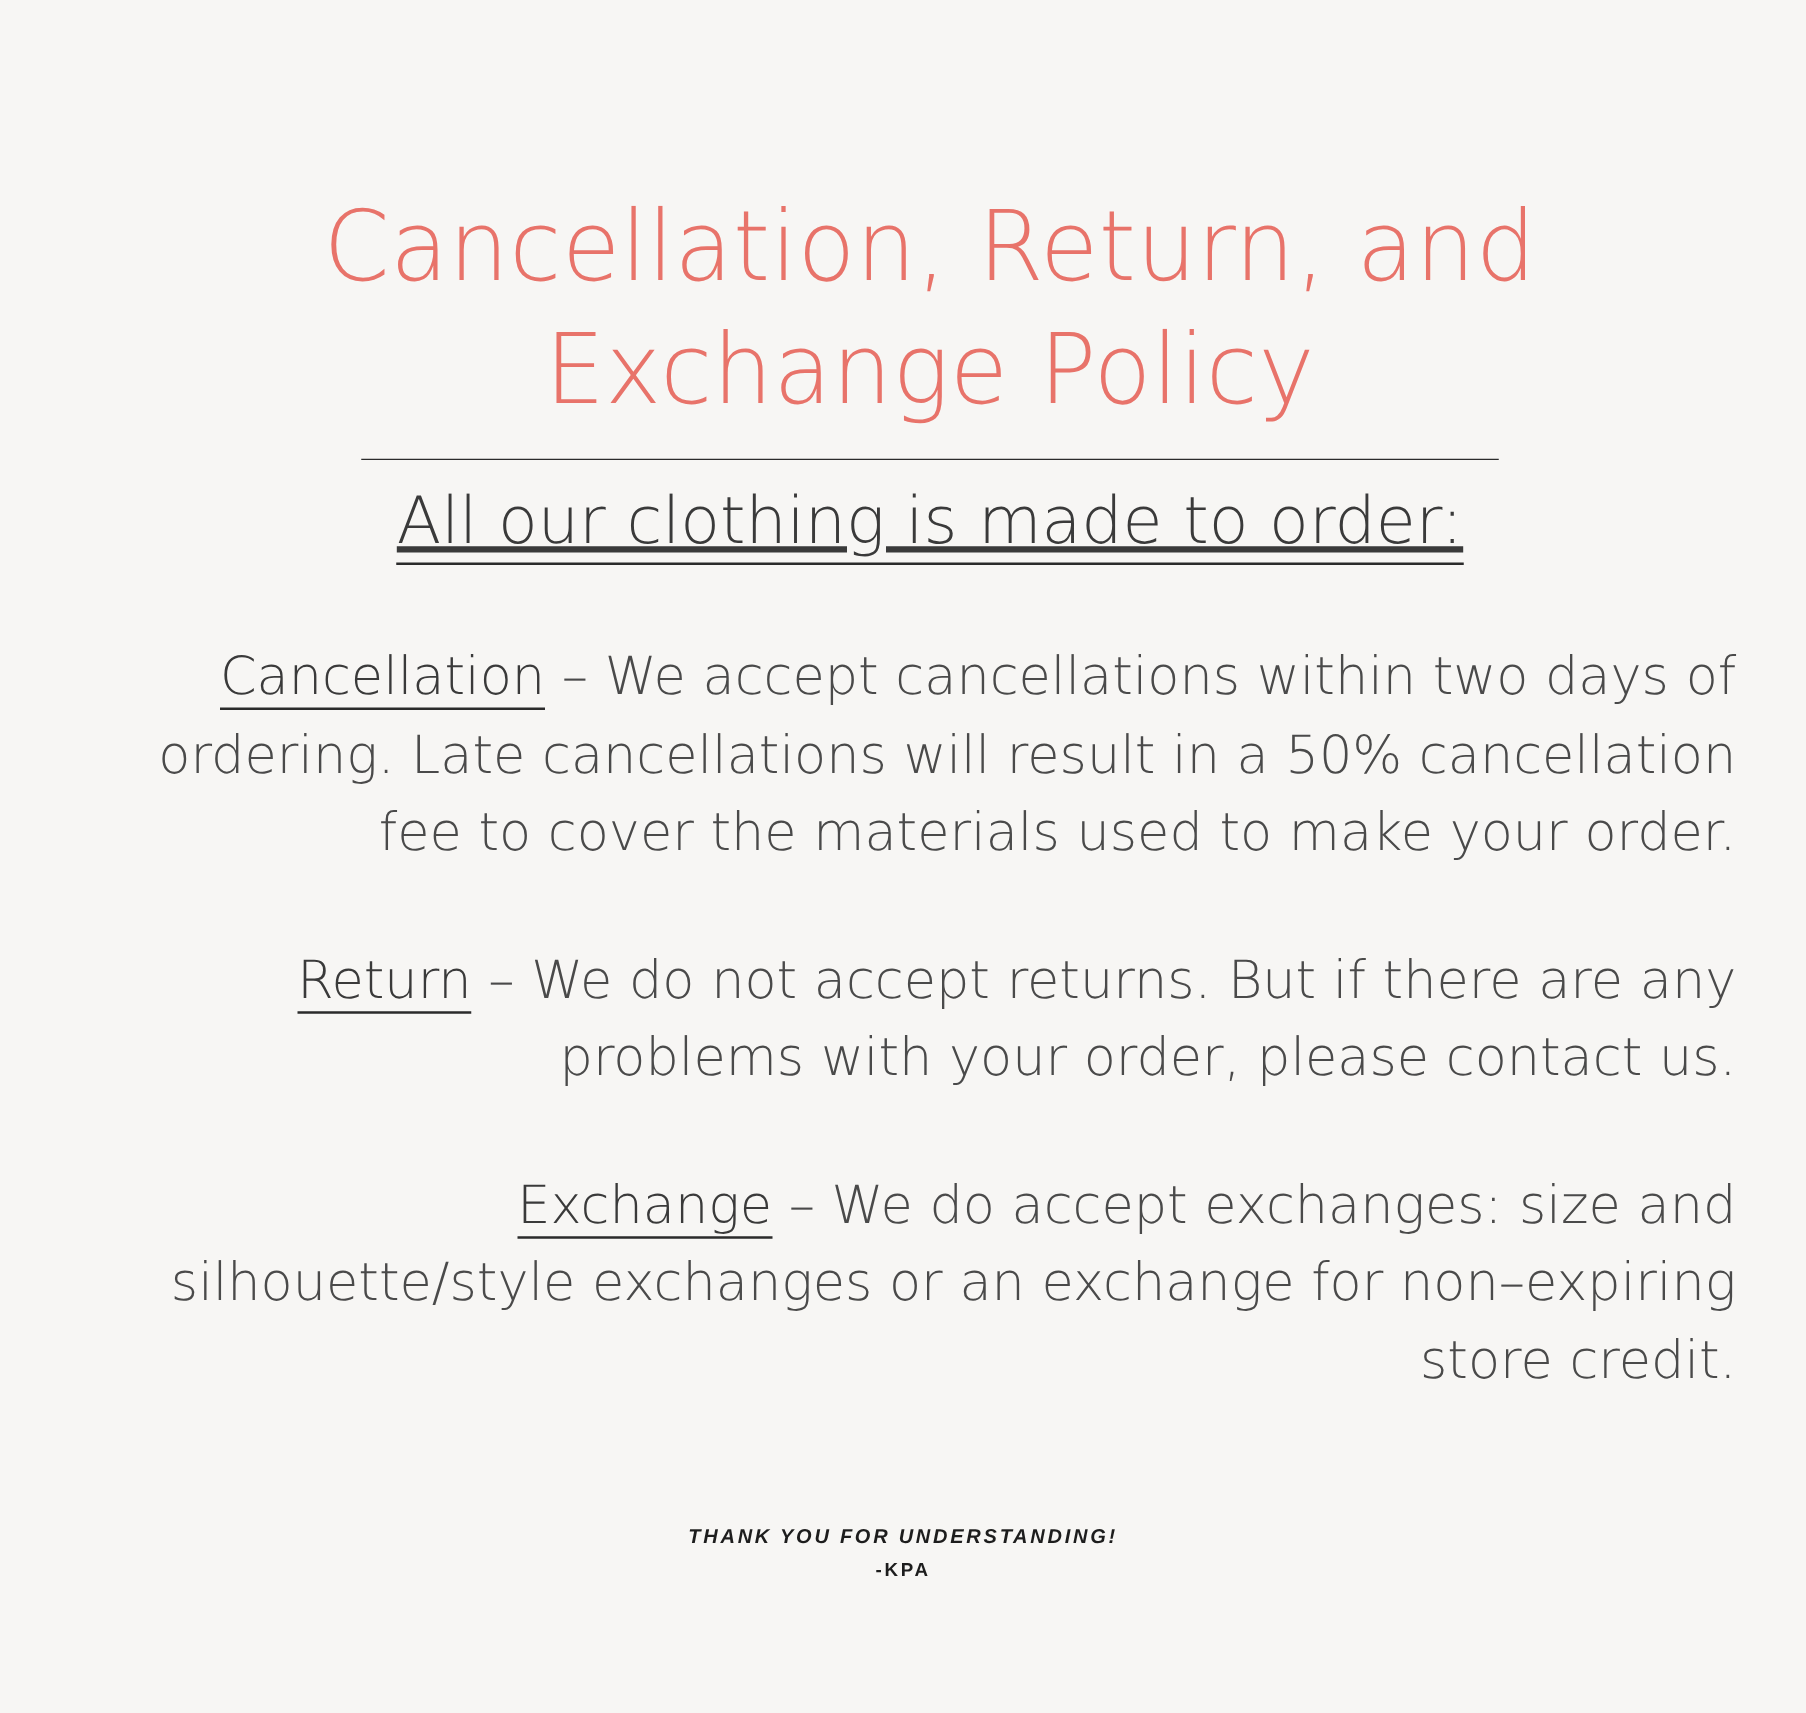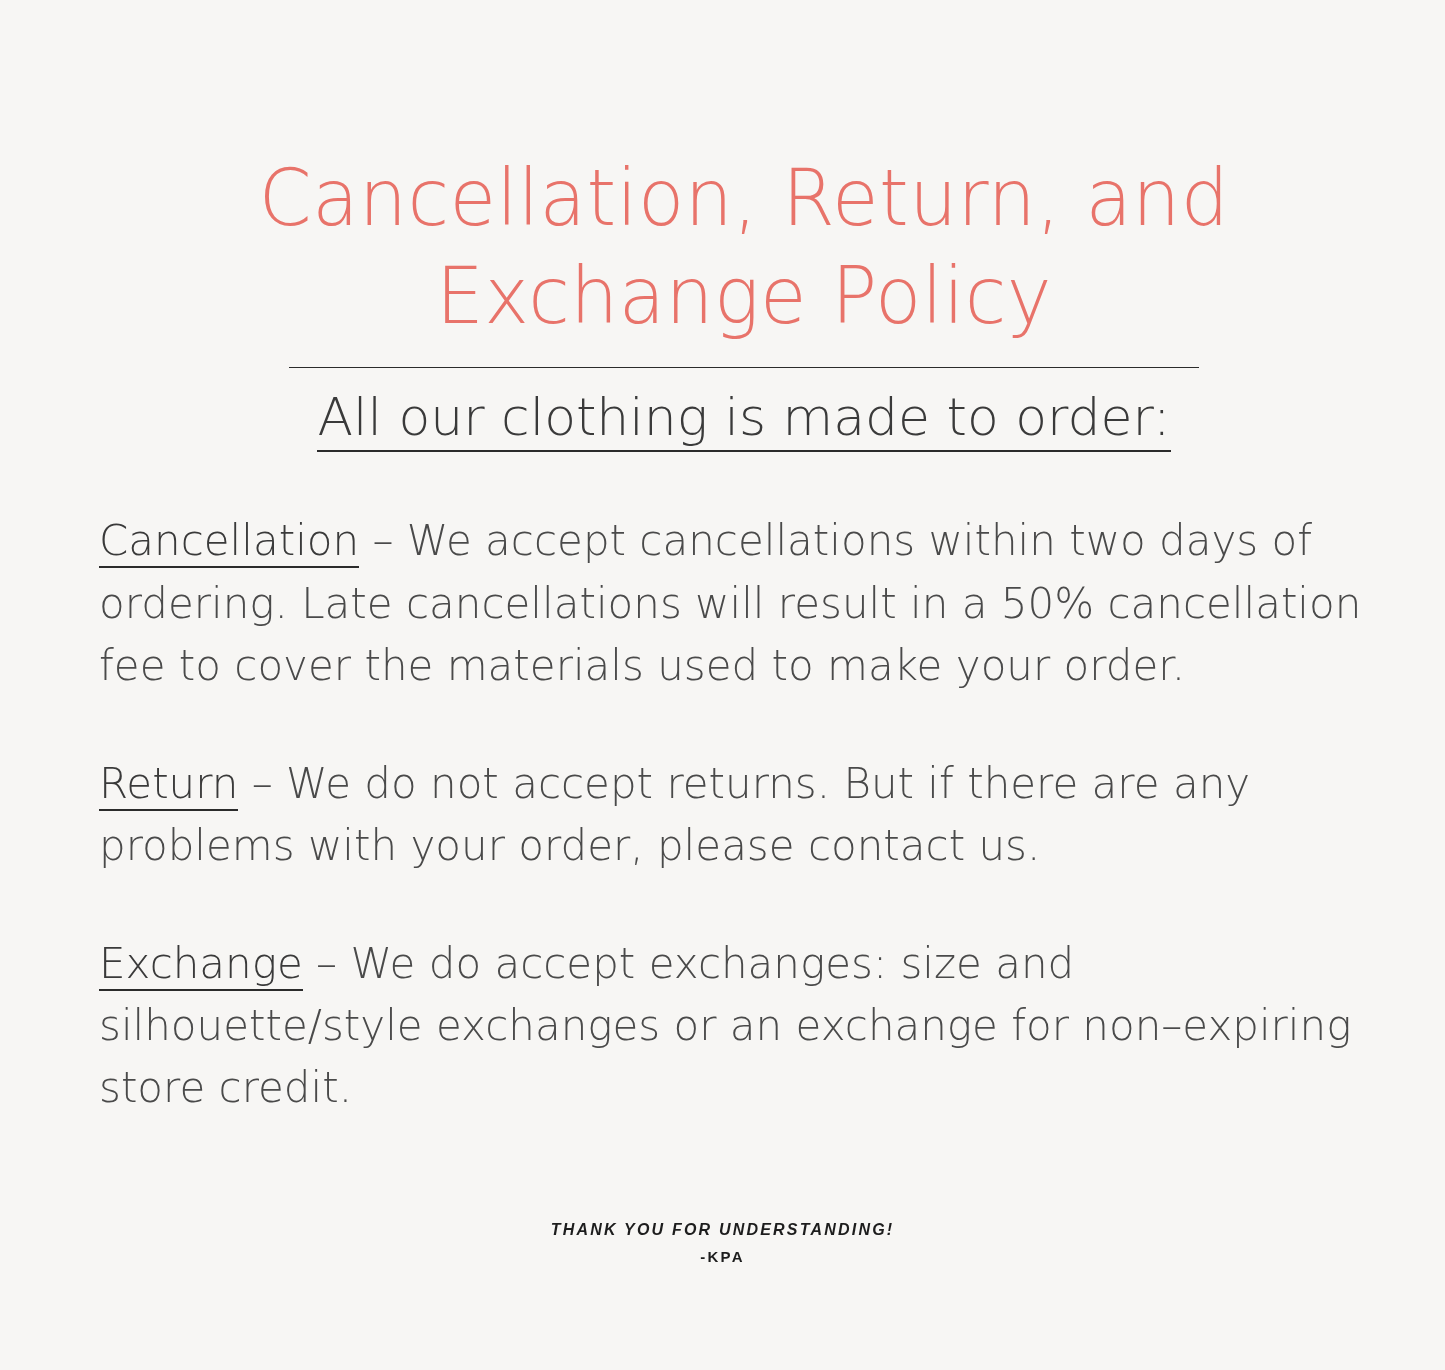--- a/index.html
+++ b/index.html
@@ -48,25 +48,26 @@
   }
   .subtitle {
     display: inline-block;
     color: #3a3a3a;
     font-family: "DejaVu Sans", sans-serif;
     font-weight: 200;
     font-size: 52px;
     line-height: 1.2;
     border-bottom: 2px solid #2b2b2b;
     padding-bottom: 2px;
+    text-decoration: underline;
   }
   .body-block {
     margin: 0 auto;
     width: 1300px;
-    text-align: left;
+    text-align: right;
     padding-top: 58px;
   }
   .para {
     color: #4a4a4a;
     font-family: "DejaVu Sans", sans-serif;
     font-weight: 200;
     font-size: 42px;
     line-height: 1.48;
     margin: 0 auto 56px auto;
     width: 1290px;

